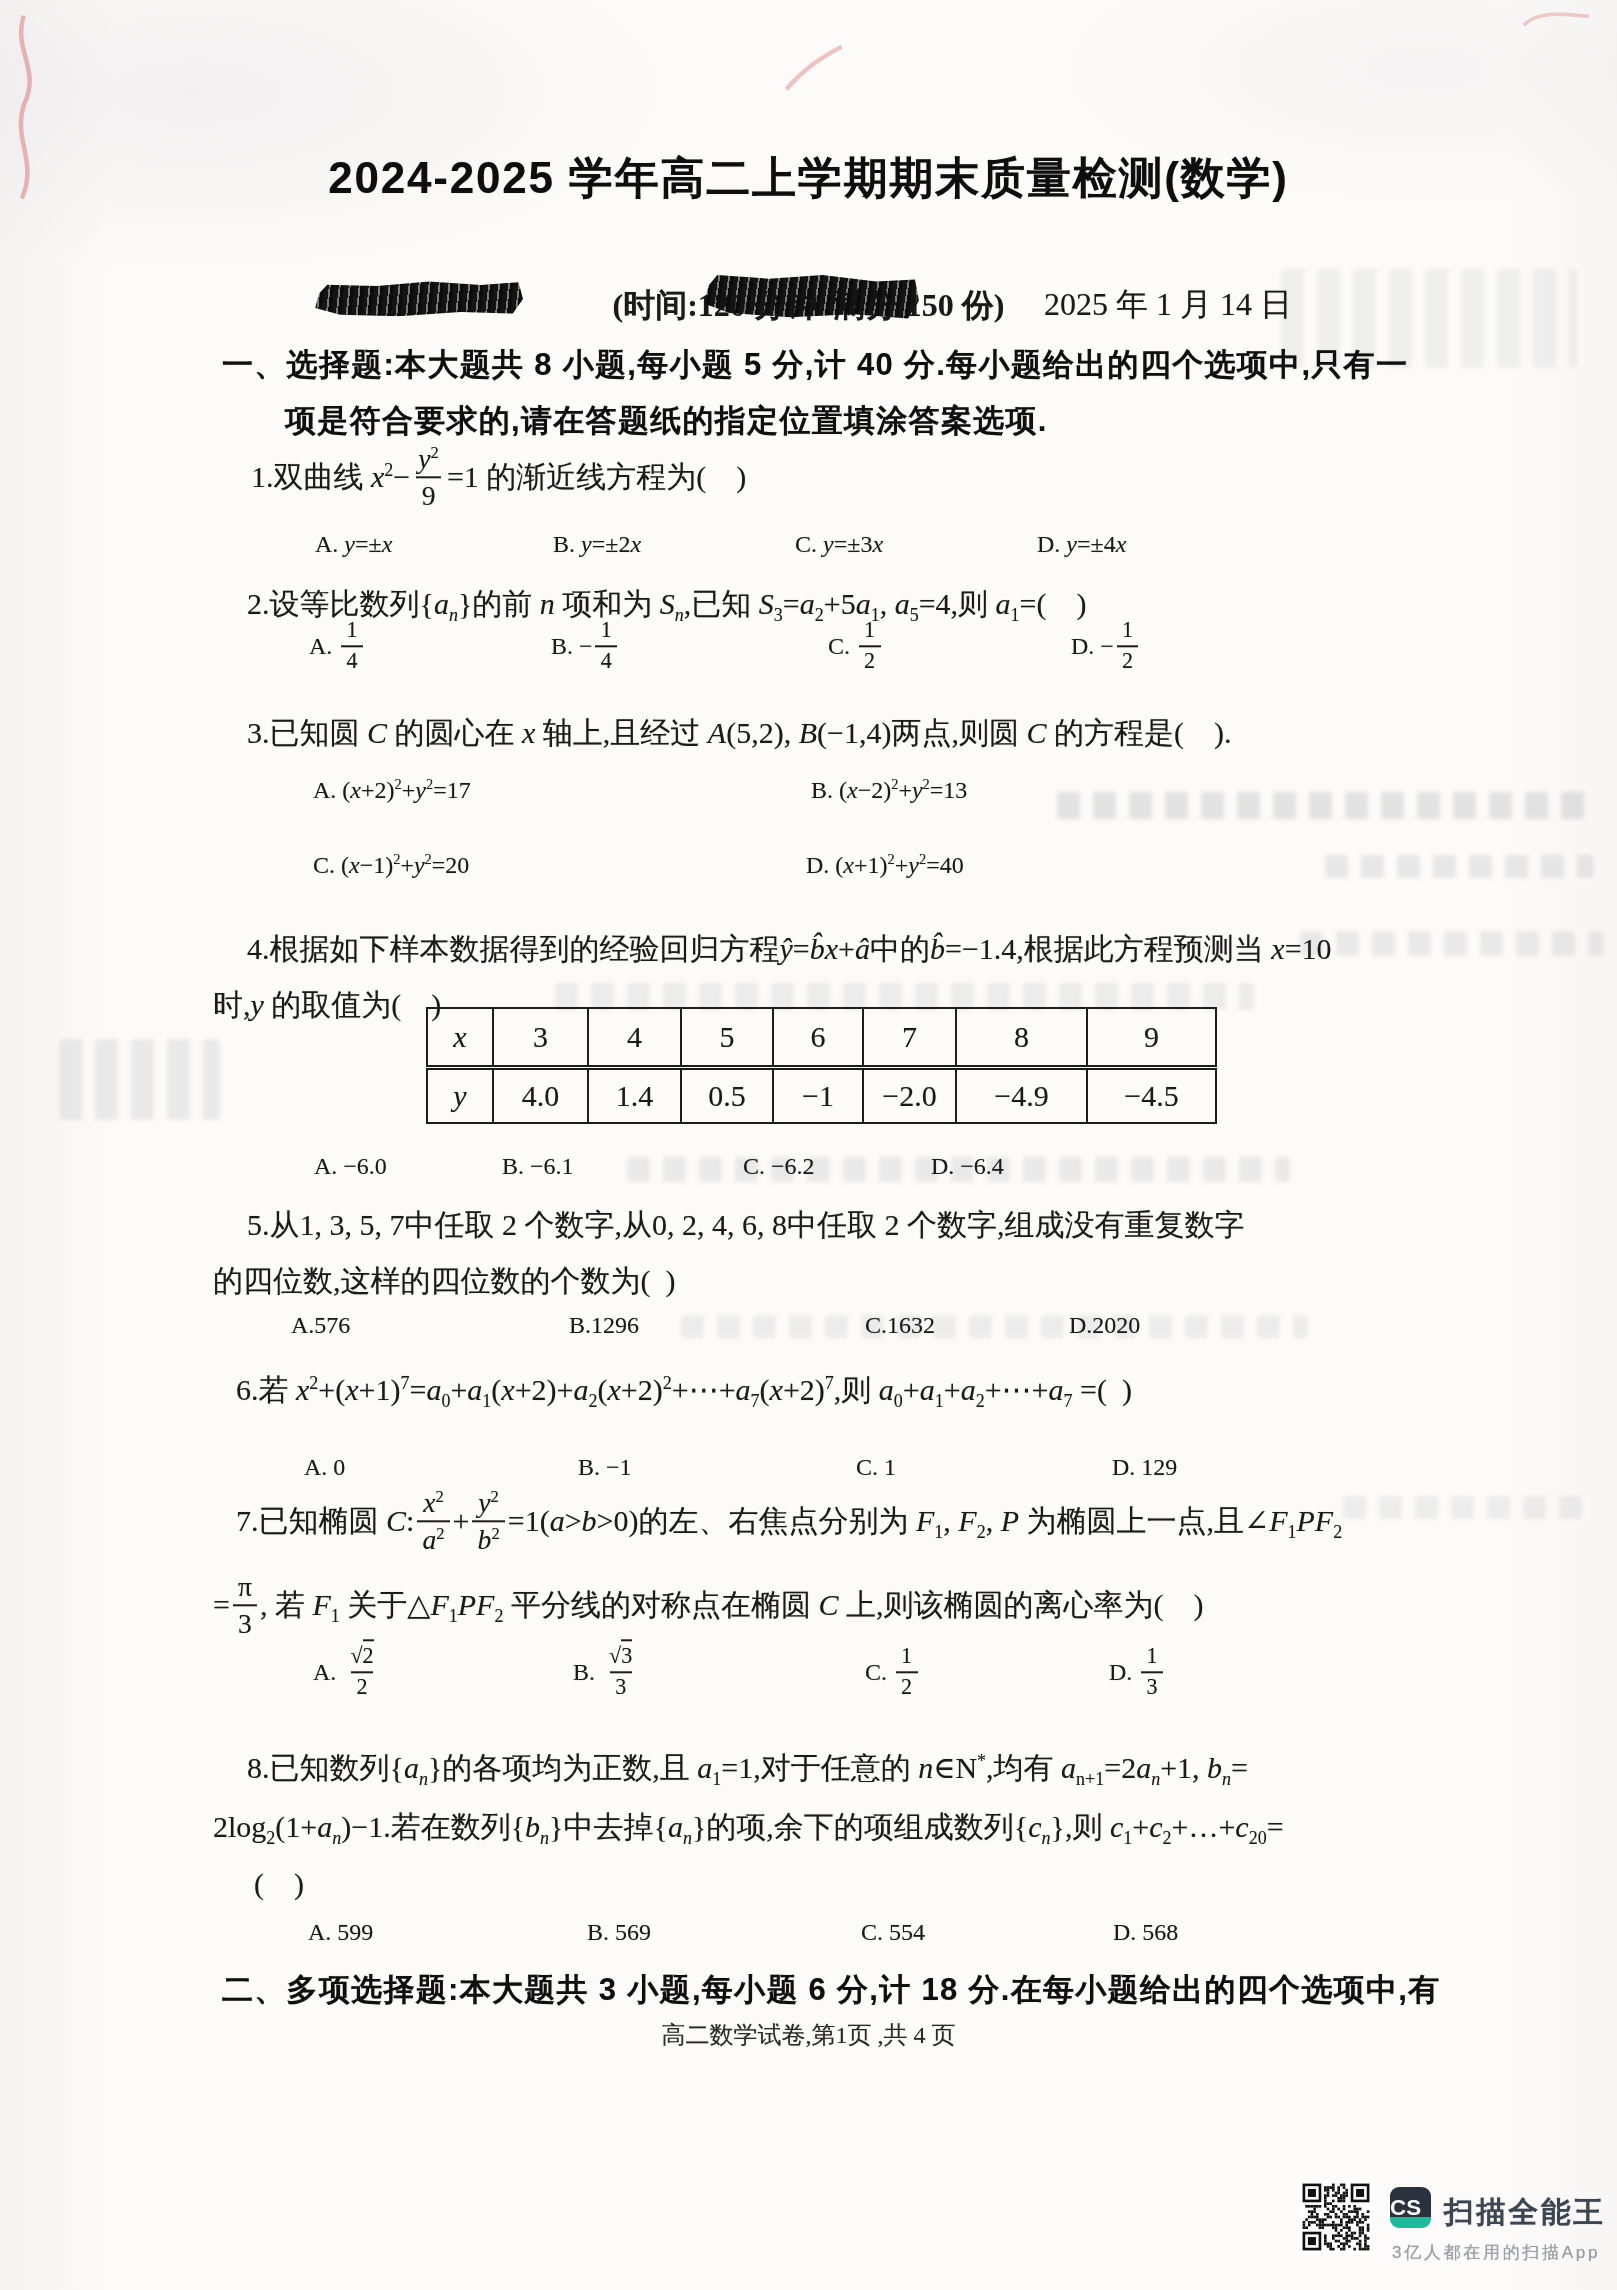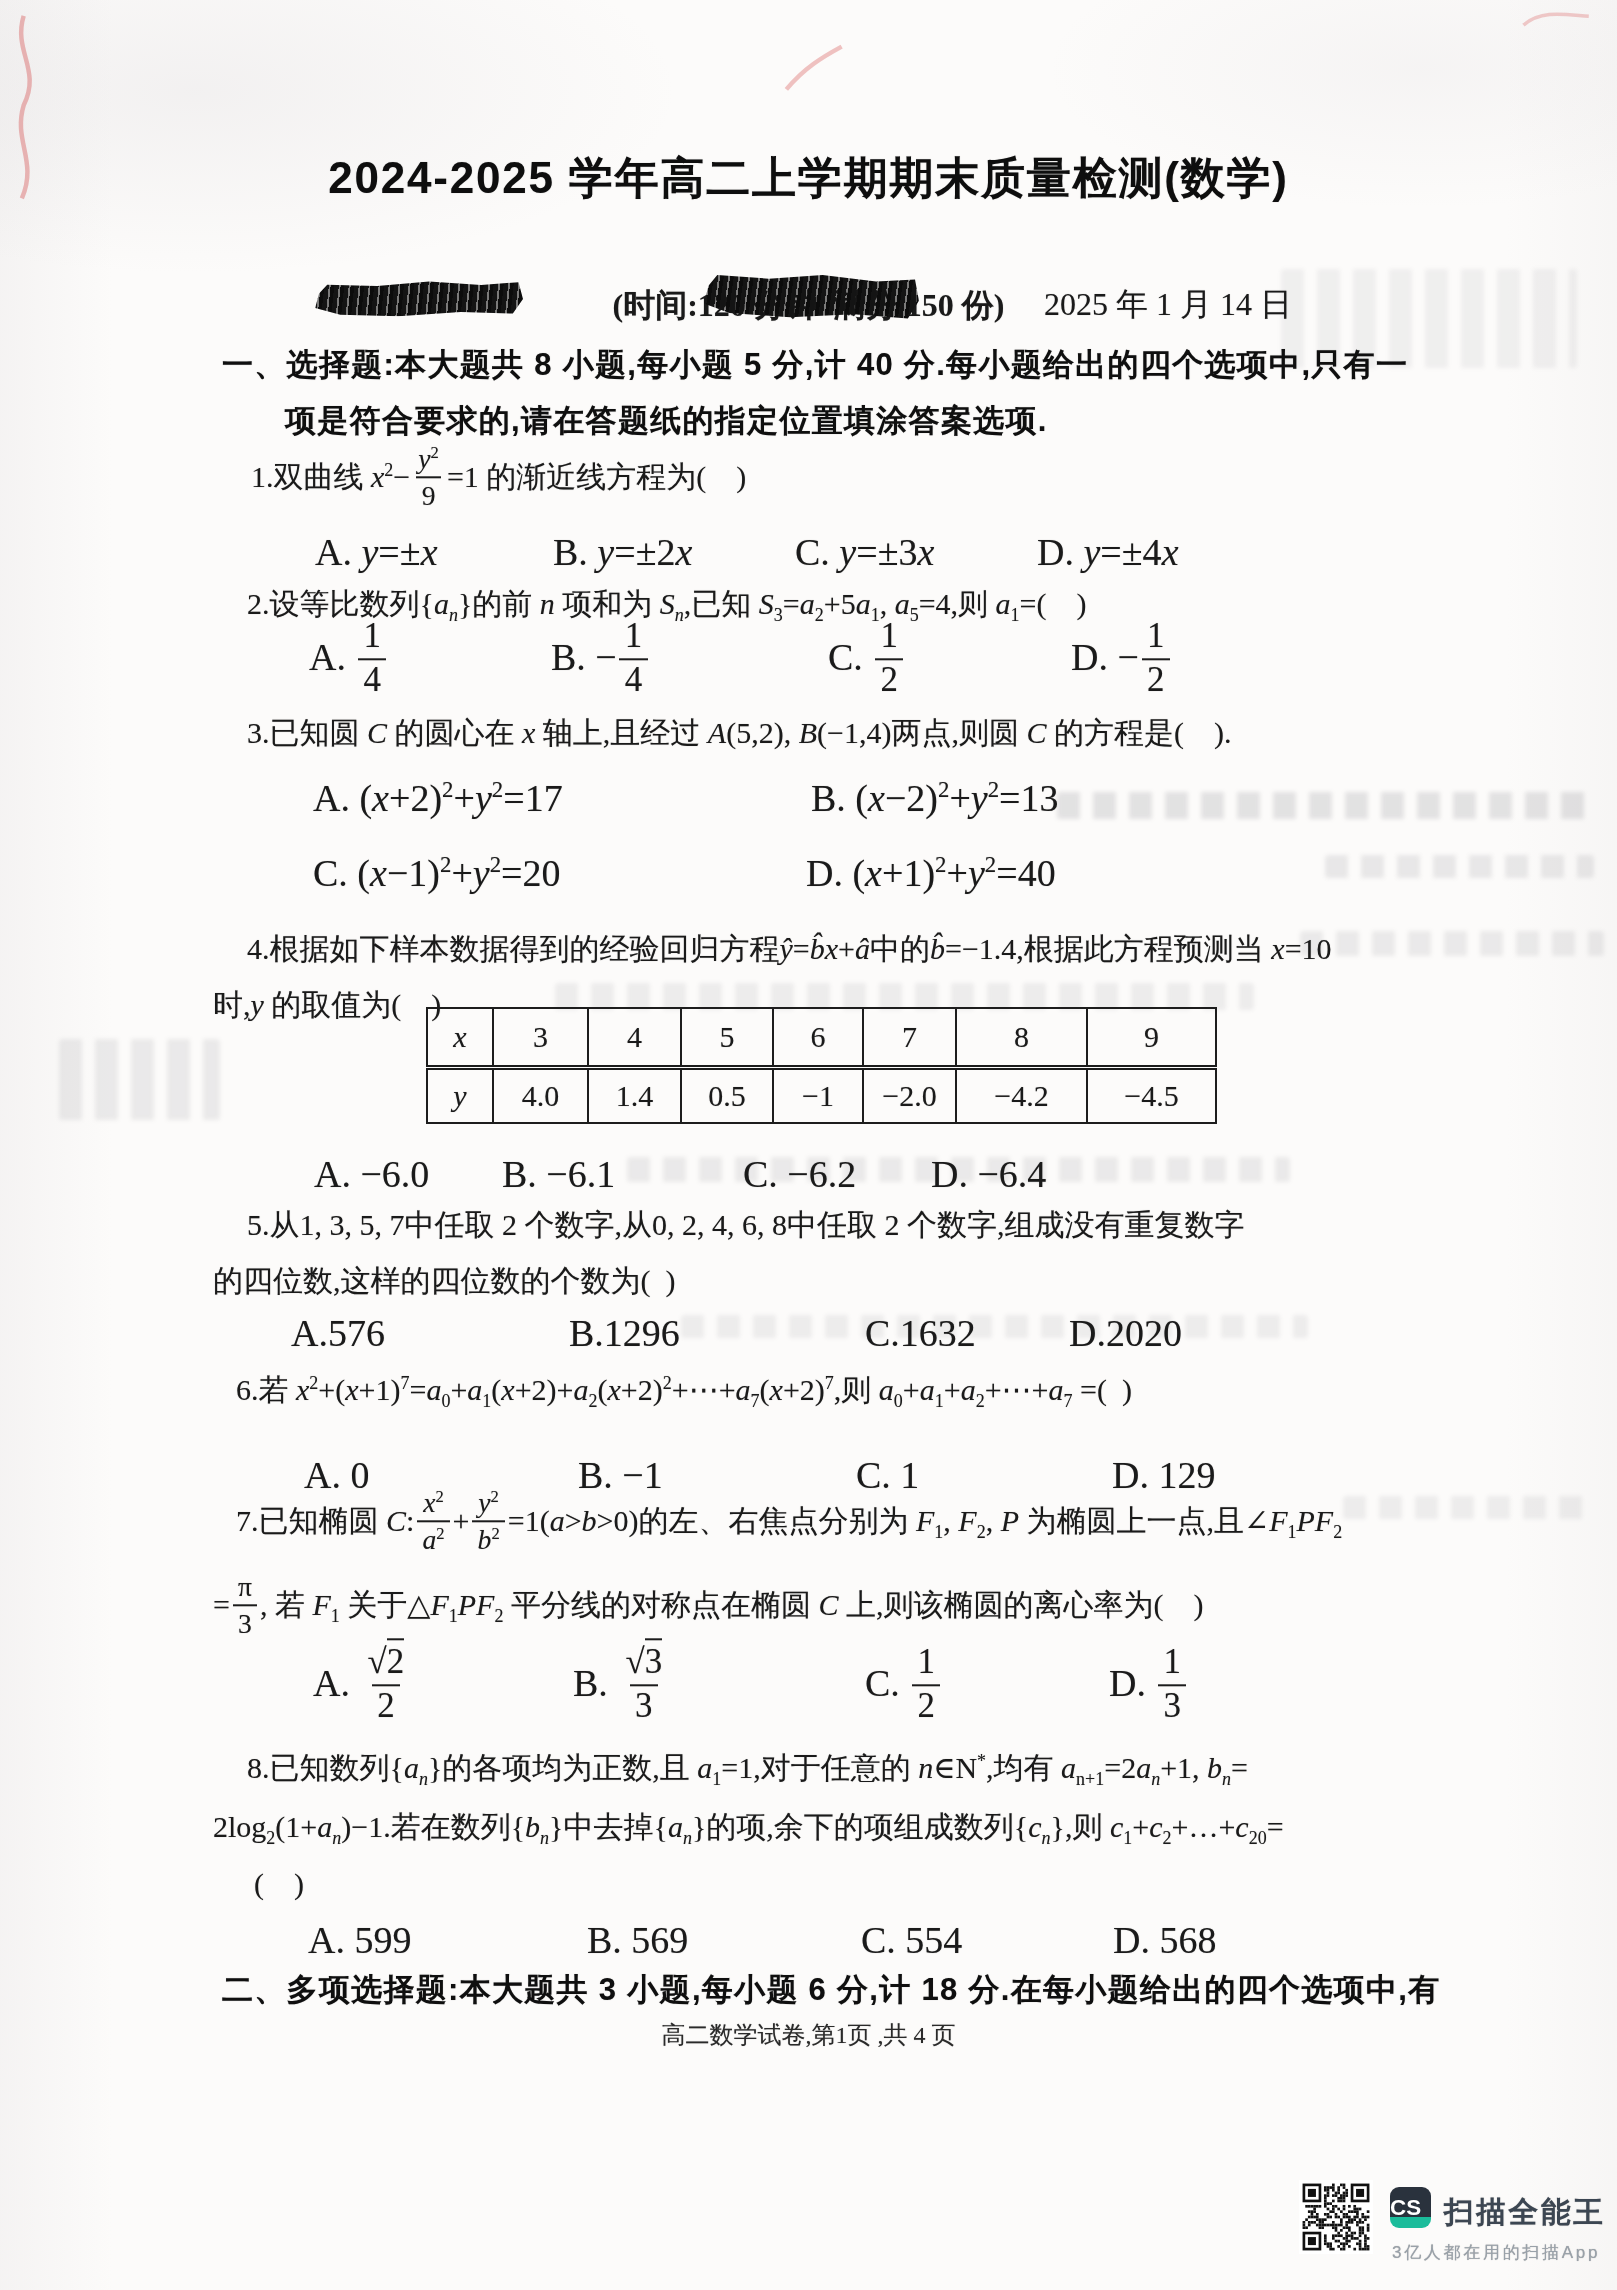--- a/index.html
+++ b/index.html
@@ -18,21 +18,21 @@
   .h{font-family:"Liberation Sans","DejaVu Sans",sans-serif;font-weight:700;letter-spacing:1.3px;}
   .abs{position:absolute;}
   .center{left:50%;transform:translateX(-50%);}
   .line,.stem,.opt{white-space:pre;}
   .title{top:149px;font-size:44px;letter-spacing:1.8px;color:#0e0e0e;}
   .subtitle{top:240px;font-size:32px;font-weight:600;margin-top:44px;}
   .dateline{left:1044px;top:283px;font-size:32px;}
   .sec{font-size:31px;color:#0f0f0f;}
   .stem{font-size:30px;line-height:1.2;}
   .optrow{position:absolute;left:0;width:100%;height:36px;}
-  .opt{position:absolute;font-size:38px;line-height:1.2;}
+  .opt{position:absolute;font-size:24px;line-height:1.2;}
   i{font-style:italic;}
   sup{font-size:.6em;vertical-align:super;line-height:0;}
   sub{font-size:.6em;vertical-align:sub;line-height:0;}
   .f{display:inline-flex;flex-direction:column;align-items:center;vertical-align:middle;
      line-height:1;font-size:.92em;margin:0 2.7px;transform:translateY(-2.7px);}
   .f .fn{padding:0 5.4px 3.6px;}
   .f .fd{border-top:2.2px solid #1c1c1c;padding:3.6px 5.4px 0;}
   .ov{border-top:2.2px solid #1c1c1c;padding-top:1.8px;}
   .scribble{position:absolute;background:
     repeating-linear-gradient(97deg,#141414 0 4.5px,rgba(18,18,18,.55) 4.5px 6.3px,#0c0c0c 6.3px 9.9px);
@@ -142,21 +142,21 @@
       <td>8</td>
       <td>9</td>
     </tr>
     <tr>
       <td><i>y</i></td>
       <td>4.0</td>
       <td>1.4</td>
       <td>0.5</td>
       <td>−1</td>
       <td>−2.0</td>
-      <td>−4.2</td>
+      <td>−4.9</td>
       <td>−4.5</td>
     </tr>
   </tbody>
     </table>
 
   <div class="optrow" style="top:1152px">
       <span class="opt" style="left: 314px;">A. −6.0</span>
       <span class="opt" style="left: 502px;">B. −6.1</span>
       <span class="opt" style="left: 743px;">C. −6.2</span>
       <span class="opt" style="left: 931px;">D. −6.4</span>

